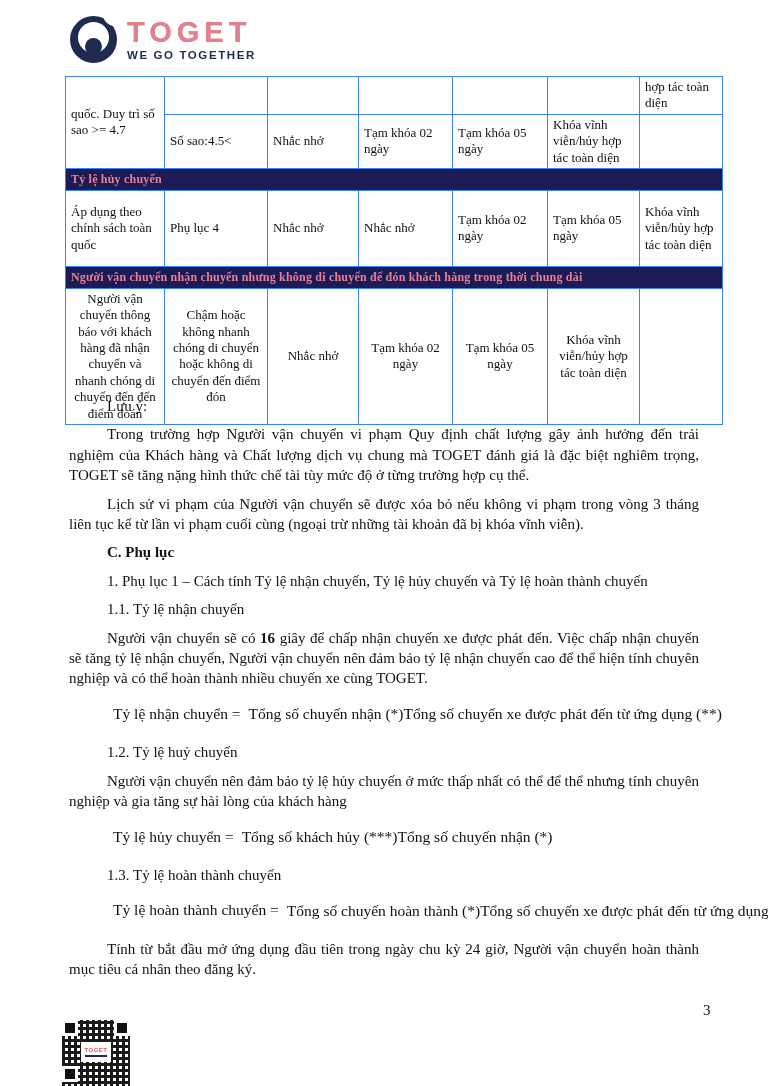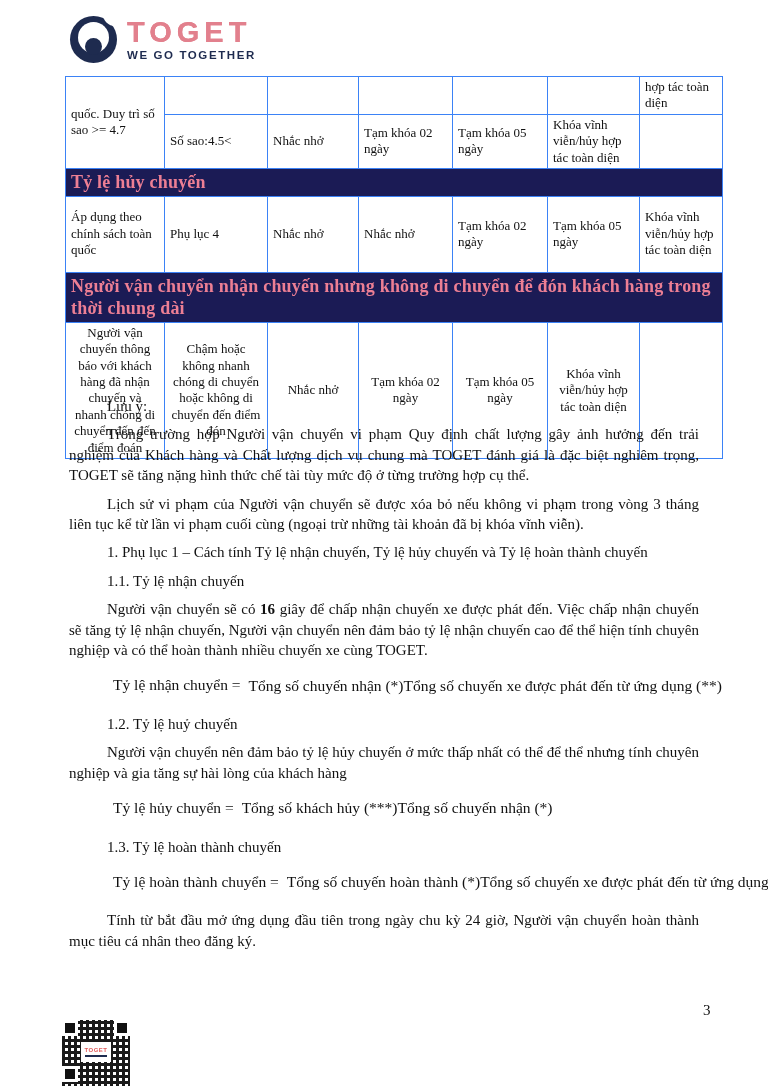--- a/index.html
+++ b/index.html
@@ -31,21 +31,21 @@
     font-size:13px;line-height:1.26;
   }
   table.policy td{border:1px solid #3b82f6;padding:2px 5px;vertical-align:middle;word-wrap:break-word;}
   table.policy td.top{vertical-align:top;}
   tr.ra{height:27px;}
   tr.rb{height:45px;}
   tr.rc{height:76px;}
   tr.rd{height:115px;text-align:center;}
   tr.sec-row{height:22px;}
   td.sec{
-    background:#1b1b55;color:#ed7f94;font-weight:bold;font-size:18px;
+    background:#1b1b55;color:#ed7f94;font-weight:bold;font-size:12px;
     padding:2px 7px;letter-spacing:0.2px;
   }
 
   
   .content{position:absolute;left:61px;top:388px;width:646px;font-size:15px;line-height:20.4px;}
   .content p{margin:8px;text-indent:38px;text-align:justify;}
   .content p.left{text-align:left;}
   .bold{font-weight:bold;}
 
   
@@ -147,20 +147,21 @@
       <td>Khóa vĩnh viễn/hủy hợp tác toàn diện</td>
       <td></td>
     </tr>
   </tbody>
     </table>
 
   <div class="content">
     <p class="left">Lưu ý:</p>
     <p>Trong trường hợp Người vận chuyển vi phạm Quy định chất lượng gây ảnh hưởng đến trải nghiệm của Khách hàng và Chất lượng dịch vụ chung mà TOGET đánh giá là đặc biệt nghiêm trọng, TOGET sẽ tăng nặng hình thức chế tài tùy mức độ ở từng trường hợp cụ thể.</p>
     <p>Lịch sử vi phạm của Người vận chuyển sẽ được xóa bỏ nếu không vi phạm trong vòng 3 tháng liên tục kể từ lần vi phạm cuối cùng (ngoại trừ những tài khoản đã bị khóa vĩnh viễn).</p>
+    <p class="left bold">C. Phụ lục</p>
     <p class="left">1. Phụ lục 1 – Cách tính Tỷ lệ nhận chuyến, Tỷ lệ hủy chuyến và Tỷ lệ hoàn thành chuyến</p>
     <p class="left">1.1. Tỷ lệ nhận chuyến</p>
     <p><span>Người vận chuyển sẽ có </span><span class="bold">16</span><span> giây để chấp nhận chuyến xe được phát đến. Việc chấp nhận chuyến sẽ tăng tỷ lệ nhận chuyến, Người vận chuyển nên đảm bảo tỷ lệ nhận chuyến cao để thể hiện tính chuyên nghiệp và có thể hoàn thành nhiều chuyến xe cùng TOGET.</span></p>
 
     <div class="formula f1">
       <span class="f-label">Tỷ lệ nhận chuyển =</span>
       <span class="frac">
         <span class="num">Tổng số chuyến nhận (*)</span>
         <span class="bar"></span>
         <span class="den">Tổng số chuyến xe được phát đến từ ứng dụng (**)</span>

